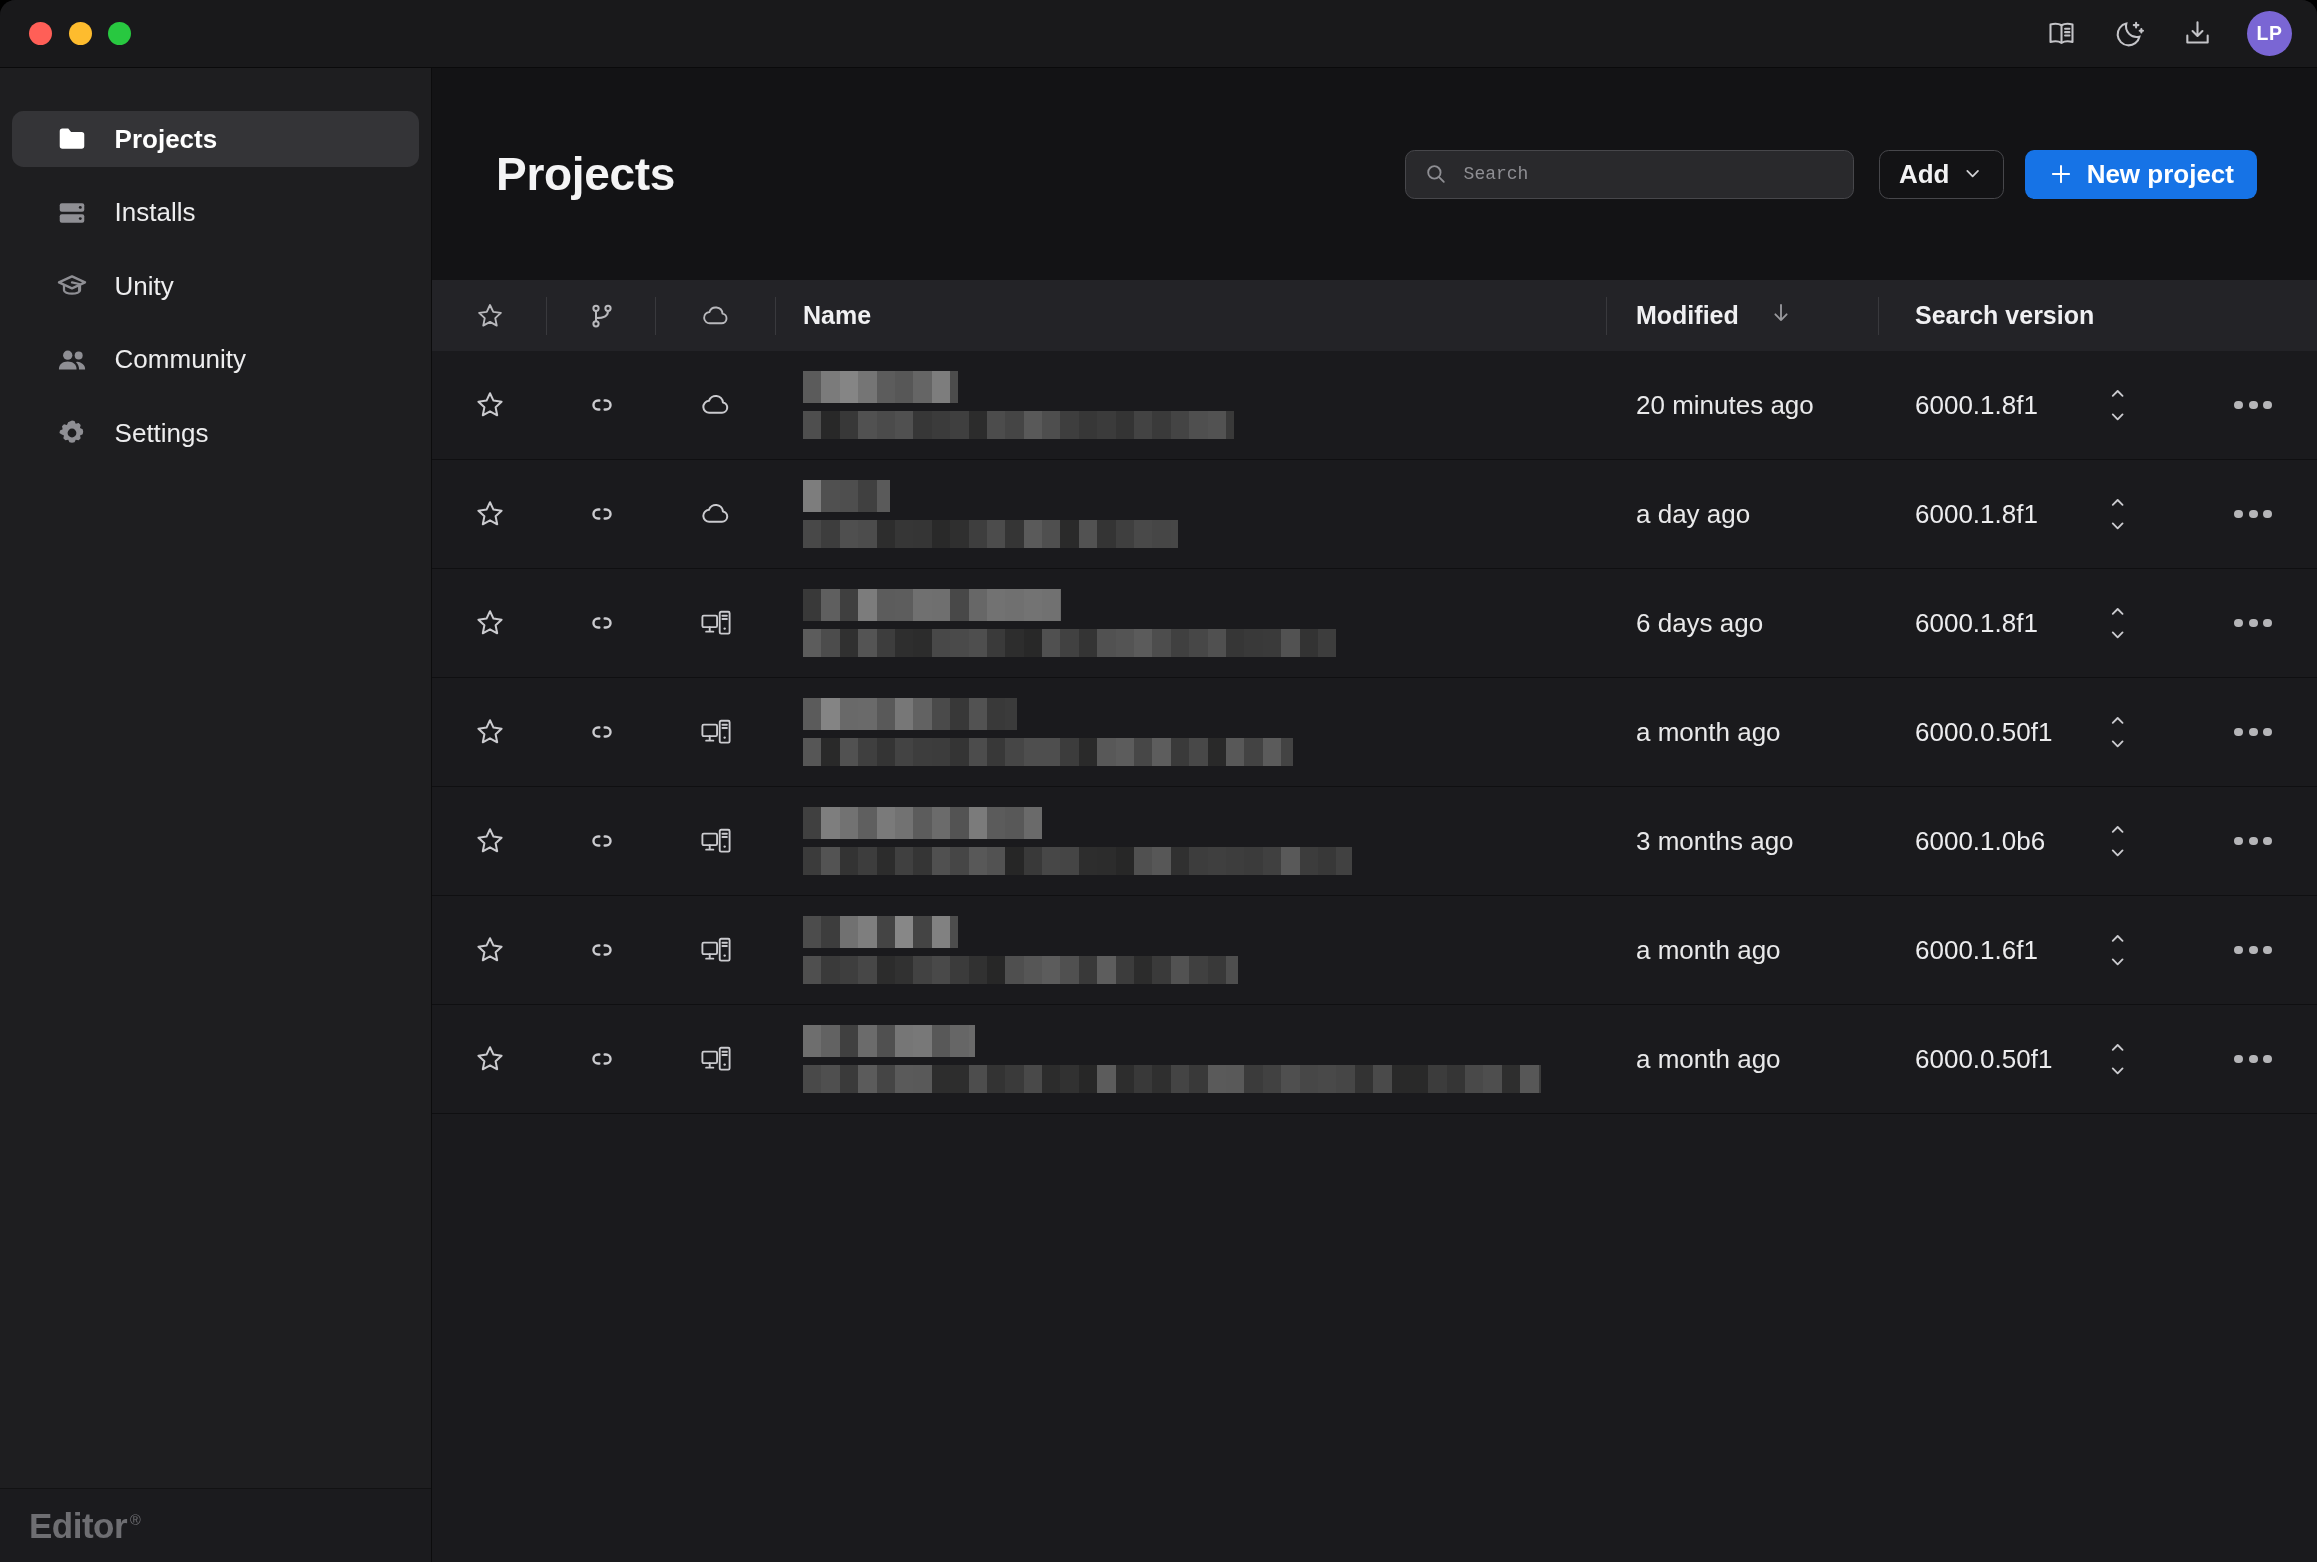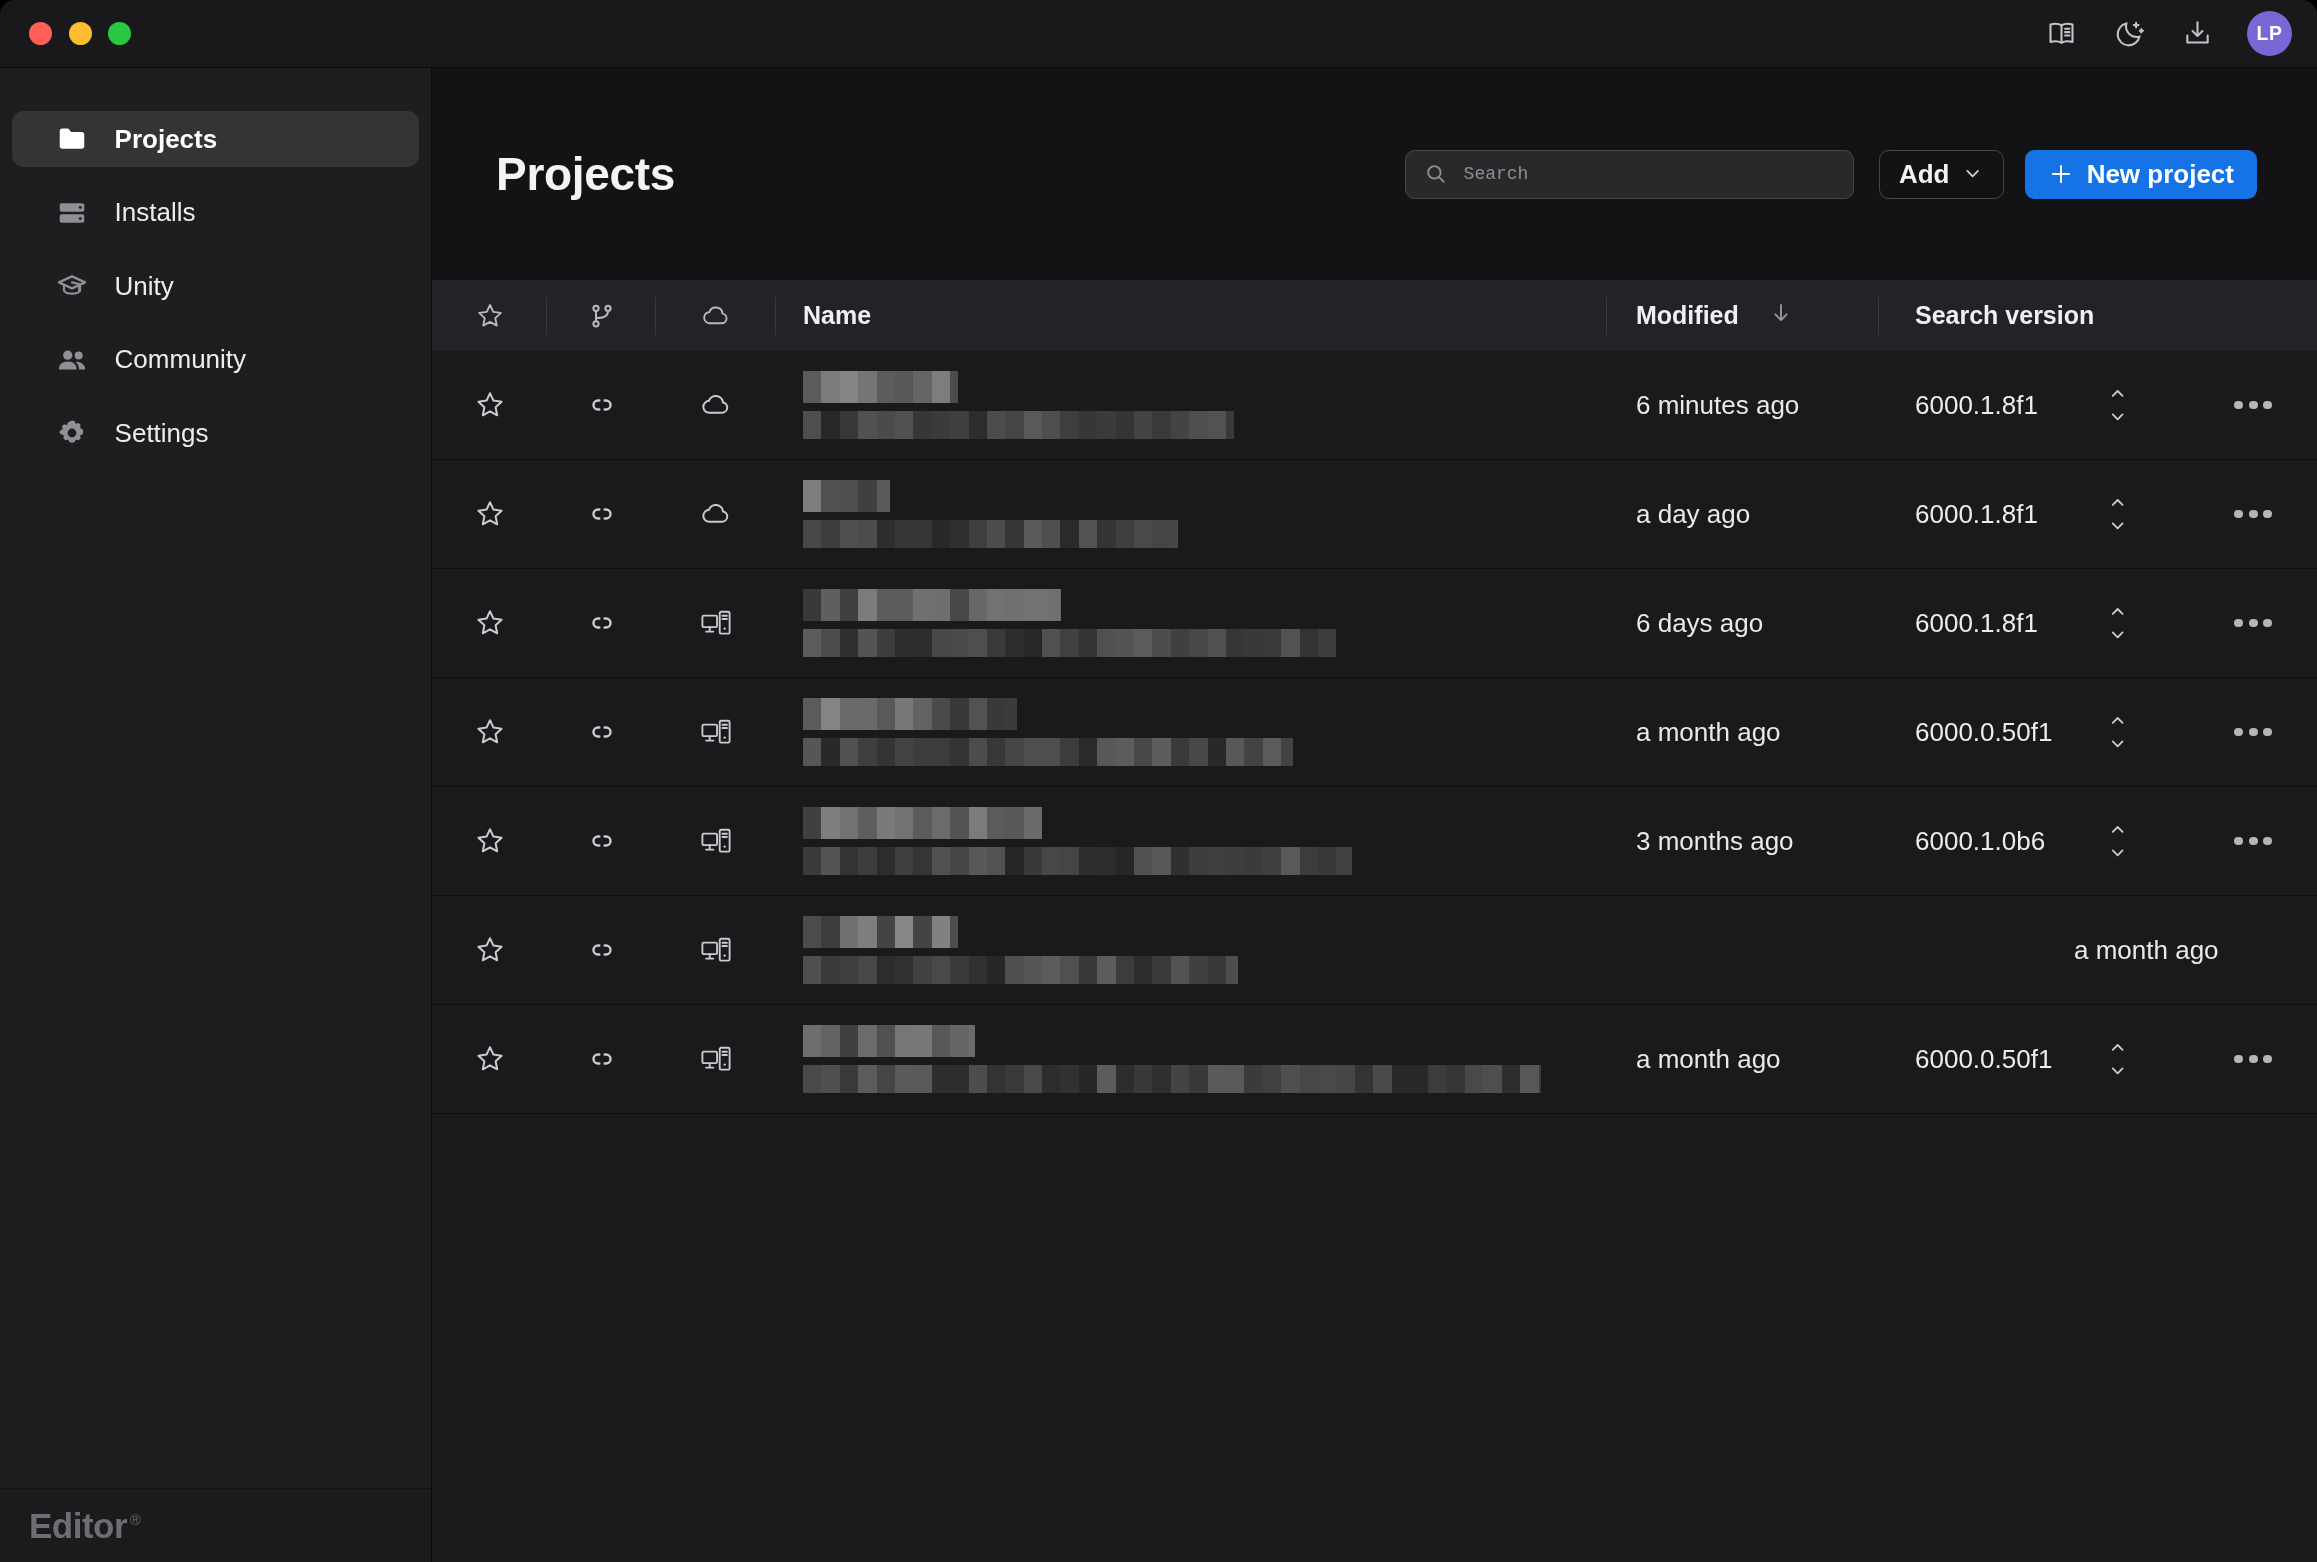--- a/index.html
+++ b/index.html
@@ -362,21 +362,21 @@
                     <i style="width: 18.4px; background: rgb(67, 67, 67);"></i>
                     <i style="width: 18.4px; background: rgb(58, 58, 58);"></i>
                     <i style="width: 18.4px; background: rgb(68, 68, 68);"></i>
                     <i style="width: 18.4px; background: rgb(79, 79, 79);"></i>
                     <i style="width: 18.4px; background: rgb(82, 82, 82);"></i>
                     <i style="width: 7.8px; background: rgb(57, 57, 57);"></i>
                   </div>
       </div>
     </div>
     <div class="c-mod">
-                <span class="mod-text">6 minutes ago</span>
+                <span class="mod-text">20 minutes ago</span>
               </div>
     <div class="c-ver">
       <span class="ver-text">6000.1.8f1</span>
       <span class="stepper">
         <svg viewBox="0 0 24 24">
                     <use href="#i-chevup-s"></use>
                   </svg>
         <svg viewBox="0 0 24 24">
                     <use href="#i-chevdn-s"></use>
                   </svg>
@@ -779,20 +779,36 @@
                     <i style="width: 18.4px; background: rgb(82, 82, 82);"></i>
                     <i style="width: 18.4px; background: rgb(64, 64, 64);"></i>
                     <i style="width: 18.4px; background: rgb(57, 57, 57);"></i>
                     <i style="width: 11.6px; background: rgb(78, 78, 78);"></i>
                   </div>
       </div>
     </div>
     <div class="c-mod">
                 <span class="mod-text">a month ago</span>
               </div>
+    <div class="c-ver">
+      <span class="ver-text">6000.1.6f1</span>
+      <span class="stepper">
+        <svg viewBox="0 0 24 24">
+                    <use href="#i-chevup-s"></use>
+                  </svg>
+        <svg viewBox="0 0 24 24">
+                    <use href="#i-chevdn-s"></use>
+                  </svg>
+      </span>
+      <span class="row-menu">
+                  <b></b>
+                  <b></b>
+                  <b></b>
+                </span>
+    </div>
   </div>
 
   <div class="trow">
     <div class="c-star row-star">
                 <svg viewBox="0 0 24 24">
                   <use href="#i-star"></use>
                 </svg>
               </div>
     <div class="c-branch">
                 <svg viewBox="0 0 24 24">

